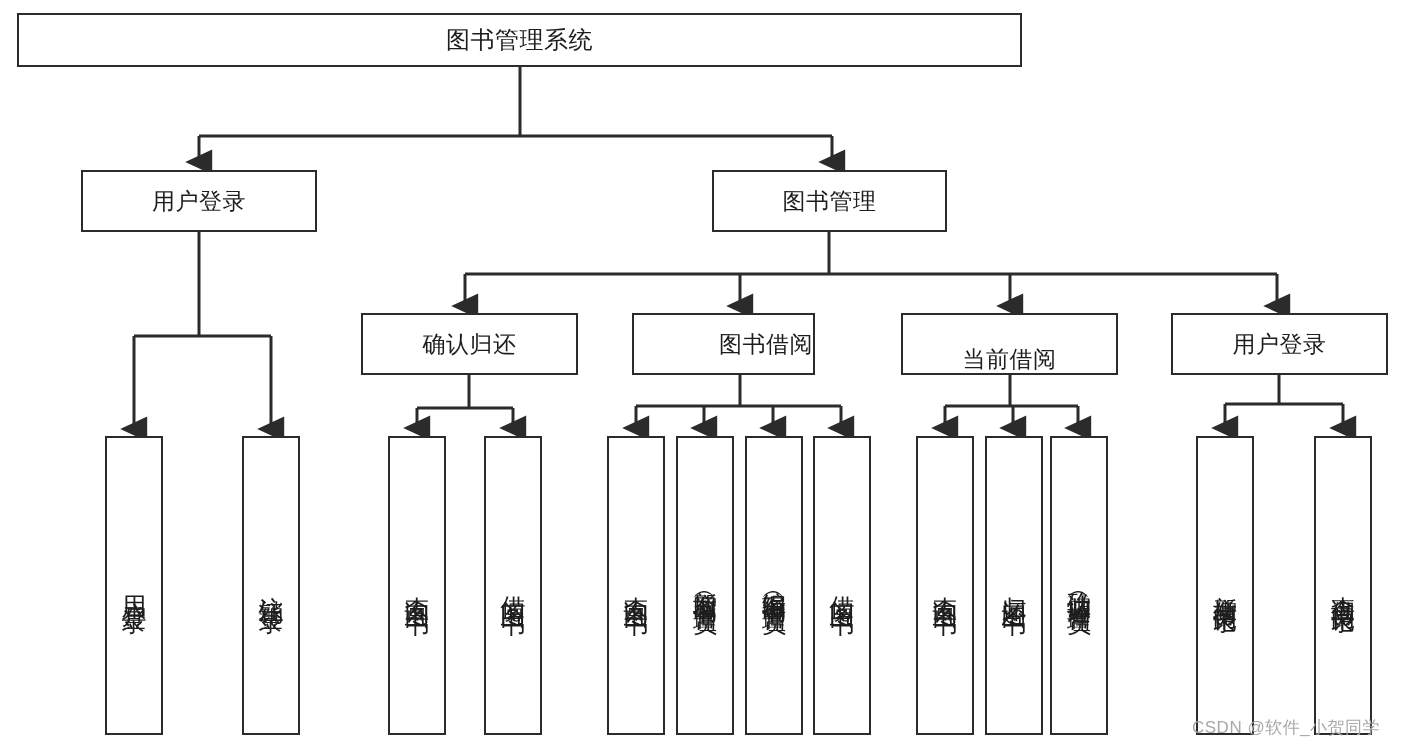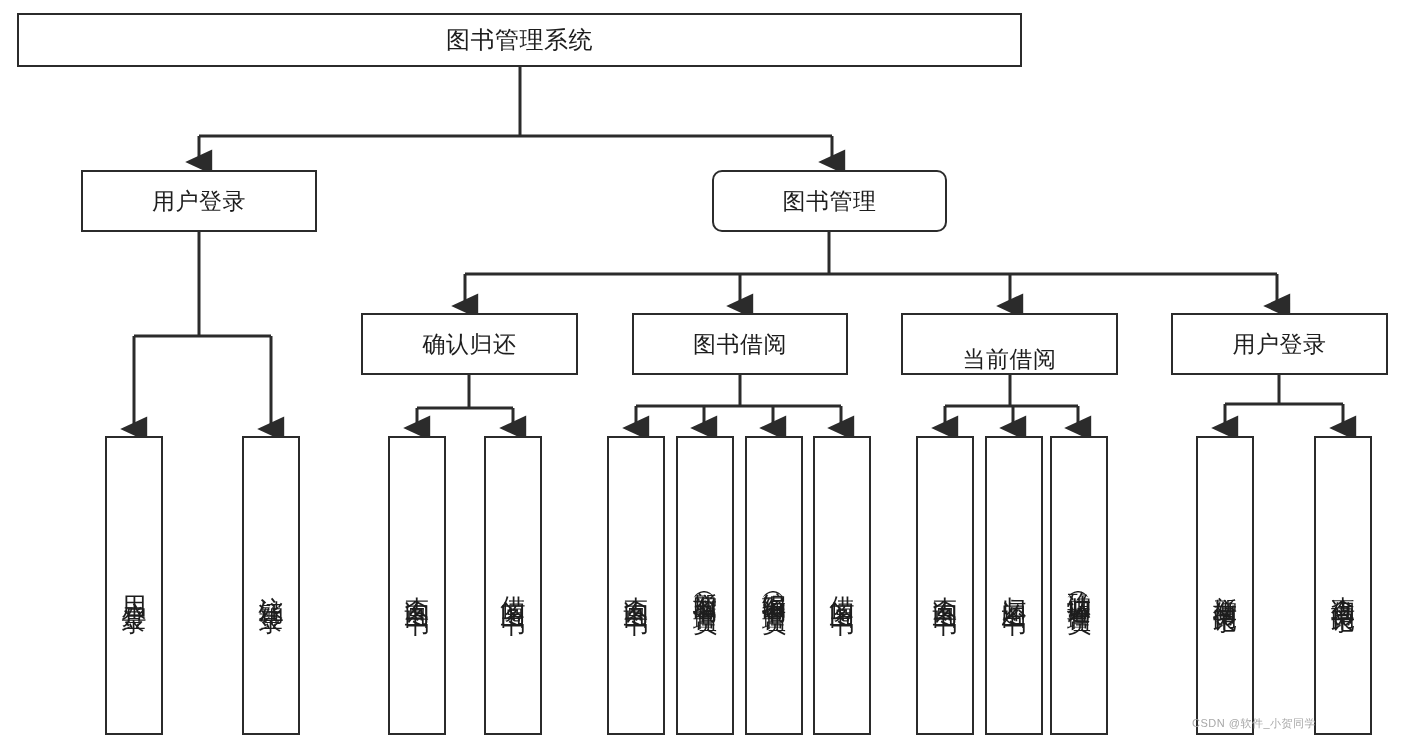--- a/index.html
+++ b/index.html
@@ -63,21 +63,21 @@
     line-height: 1.0;
     letter-spacing: 5px;
     white-space: nowrap;
   }
   .node.vert.tall .label {
     font-size: 24px;
     letter-spacing: 3px;
   }
   .watermark {
     position: absolute;
-    font-size: 11px;
+    font-size: 17px;
     color: #a8a8a8;
     white-space: nowrap;
     letter-spacing: 0.5px;
   }
 </style>
 </head>
 <body>
 
 <div id="canvas">
 
@@ -132,29 +132,29 @@
   </svg>
 
   <div class="node horiz root" style="left:17px; top:13px; width:1005px; height:54px;">
     <span class="label">图书管理系统</span>
   </div>
 
   <div class="node horiz" style="left:81px; top:170px; width:236px; height:62px;">
     <span class="label">用户登录</span>
   </div>
 
-  <div class="node horiz" style="left:712px; top:170px; width:235px; height:62px;border-radius:10px;">
+  <div class="node horiz" style="left:712px; top:170px; width:235px; height:62px;">
     <span class="label">图书管理</span>
   </div>
 
   <div class="node horiz" style="left:361px; top:313px; width:217px; height:62px;">
     <span class="label">确认归还</span>
   </div>
 
-  <div class="node horiz" style="left:632px; top:313px; width:216px; height:62px;">
+  <div class="node horiz" style="left:632px; top:313px; width:183px; height:62px;justify-content:flex-end;">
     <span class="label">图书借阅</span>
   </div>
 
   <div class="node horiz" style="left:901px; top:313px; width:217px; height:62px;align-items:flex-end;">
     <span class="label">当前借阅</span>
   </div>
 
   <div class="node horiz" style="left:1171px; top:313px; width:217px; height:62px;">
     <span class="label">用户登录</span>
   </div>

